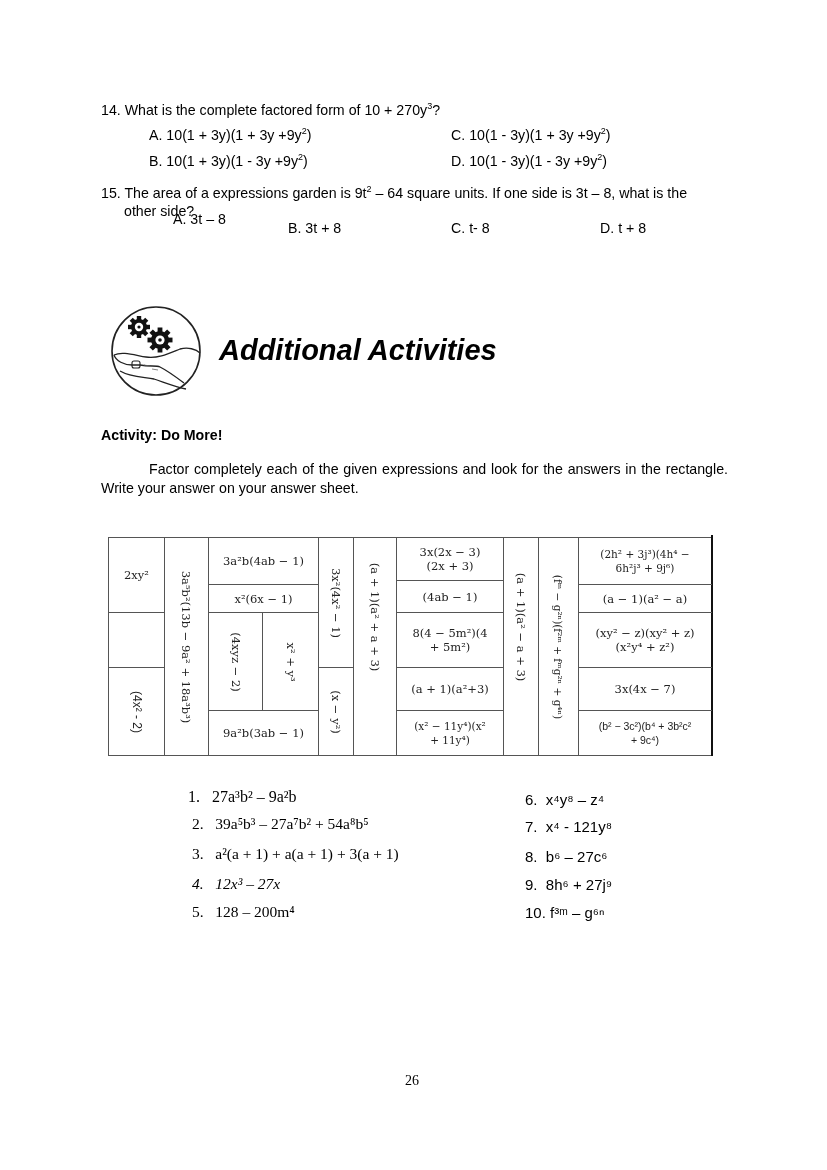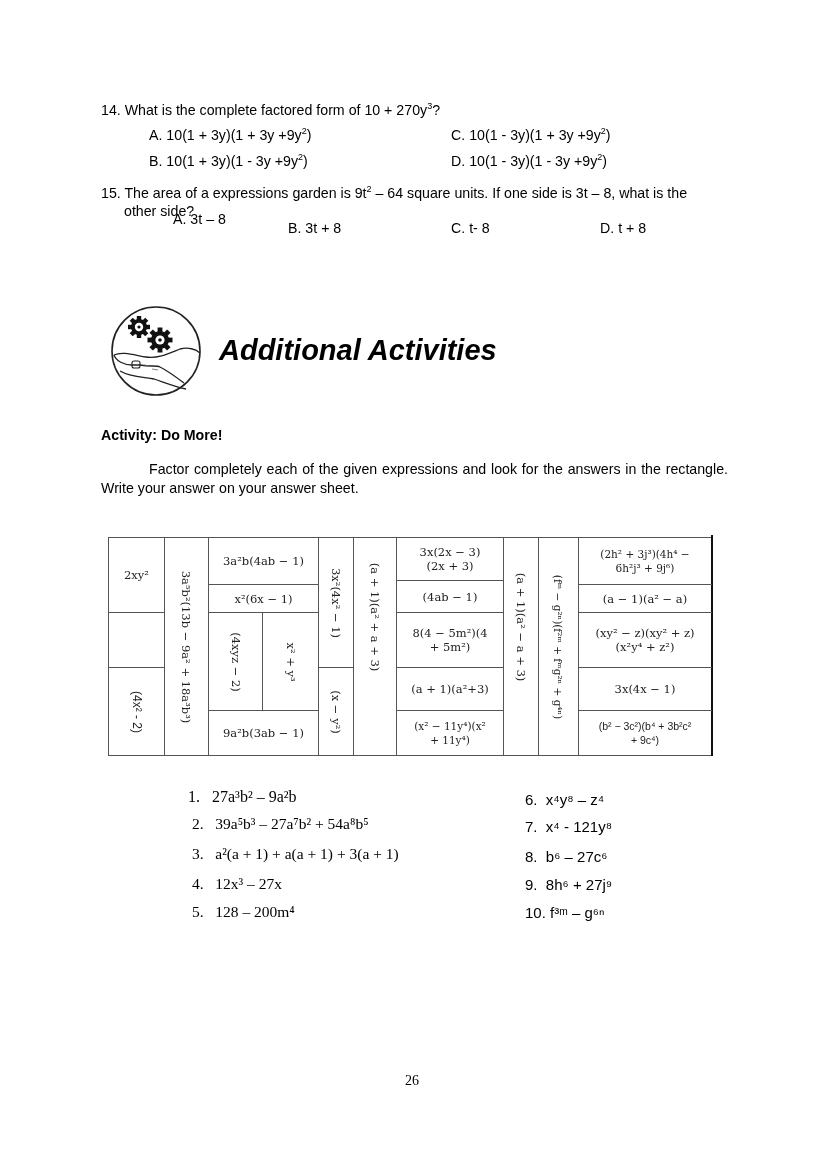--- a/index.html
+++ b/index.html
@@ -171,34 +171,34 @@
   <div class="cell" style="left:397px;top:711px;width:106px;height:44px;padding:0 16px;box-sizing:border-box;font-size:10.5px;">(x² − 11y⁴)(x² + 11y⁴)</div>
   <div class="cell" style="left:504px;top:538px;width:34px;height:217px;">
       <span class="rot" style="margin-top:-40px;">(a + 1)(a² − a + 3)</span>
     </div>
   <div class="cell" style="left:539px;top:538px;width:39px;height:217px;">
       <span class="rot" style="font-size:10.5px;">(fᵐ − g²ⁿ)(f²ᵐ + fᵐg²ⁿ + g⁴ⁿ)</span>
     </div>
   <div class="cell" style="left:579px;top:538px;width:132px;height:46px;padding:0 10px;box-sizing:border-box;font-size:10.5px;">(2h² + 3j³)(4h⁴ − 6h²j³ + 9j⁶)</div>
   <div class="cell" style="left:579px;top:585px;width:132px;height:27px;">(a − 1)(a² − a)</div>
   <div class="cell" style="left:579px;top:613px;width:132px;height:54px;padding:0 8px;box-sizing:border-box;">(xy² − z)(xy² + z)(x²y⁴ + z²)</div>
-  <div class="cell" style="left:579px;top:668px;width:132px;height:42px;">3x(4x − 1)</div>
+  <div class="cell" style="left:579px;top:668px;width:132px;height:42px;">3x(4x − 7)</div>
   <div class="cell sans" style="left:579px;top:711px;width:132px;height:44px;padding:0 18px;box-sizing:border-box;font-size:10.5px;">(b² − 3c²)(b⁴ + 3b²c² + 9c⁴)</div>
 </div>
 
 <div class="abs li" style="left:188px;top:788px;font-size:16px;">
   <span>1.</span>&nbsp;&nbsp;&nbsp;<span>27a³b² – 9a²b</span>
 </div>
 <div class="abs li" style="left:192px;top:815px;">
   <span>2.</span>&nbsp;&nbsp;&nbsp;<span>39a⁵b³ – 27a⁷b² + 54a⁸b⁵</span>
 </div>
 <div class="abs li" style="left:192px;top:845px;">
   <span>3.</span>&nbsp;&nbsp;&nbsp;<span>a²(a + 1) + a(a + 1) + 3(a + 1)</span>
 </div>
-<div class="abs li" style="left:192px;top:875px;">
+<div class="abs li" style="left:192px;top:875px;font-style:italic;">
   <span>4.</span>&nbsp;&nbsp;&nbsp;<span>12x³ – 27x</span>
 </div>
 <div class="abs li" style="left:192px;top:903px;">
   <span>5.</span>&nbsp;&nbsp;&nbsp;<span>128 – 200m⁴</span>
 </div>
 
 <div class="abs li2" style="left:525px;top:791px;">
   <span>6.</span>&nbsp;&nbsp;<span>x⁴y⁸ – z⁴</span>
 </div>
 <div class="abs li2" style="left:525px;top:818px;">

